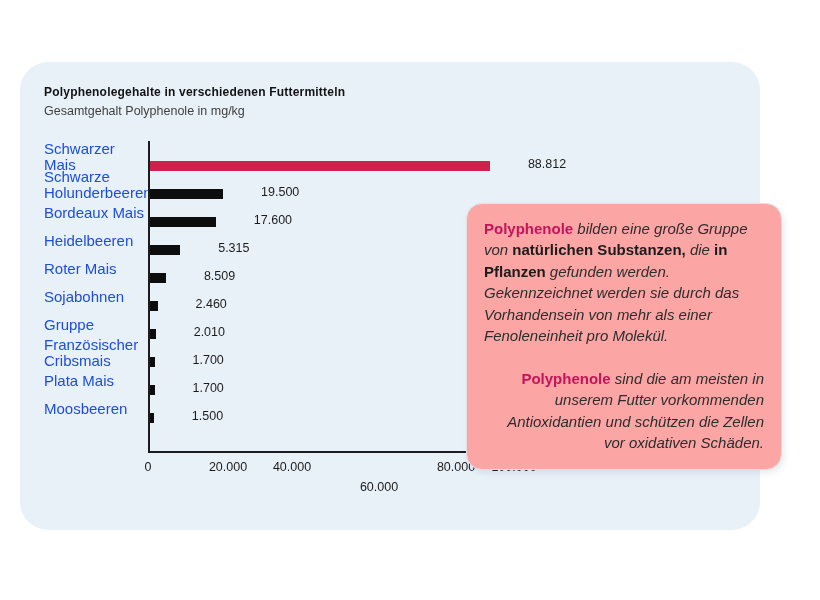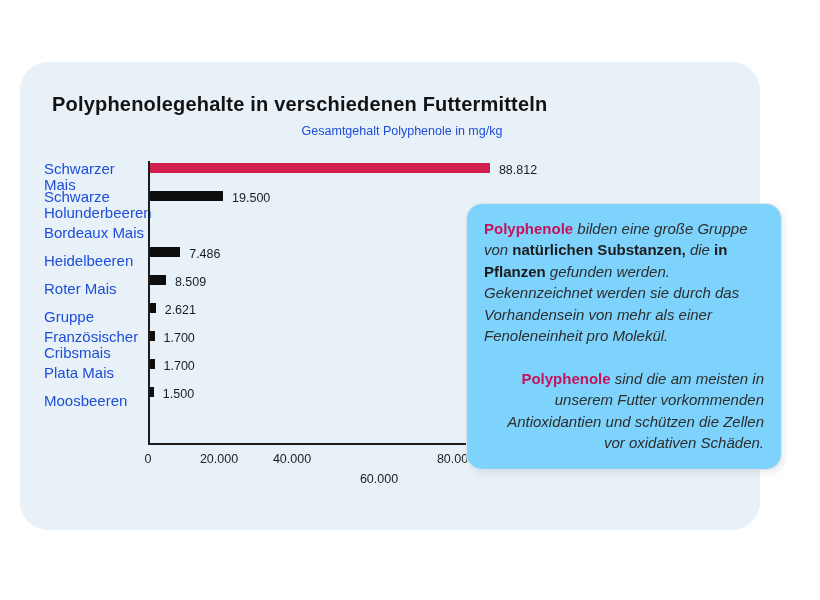--- a/index.html
+++ b/index.html
@@ -13,42 +13,42 @@
 
   
   .card {
     position: absolute;
     left: 20px; top: 62px;
     width: 740px; height: 468px;
     border-radius: 28px;
   }
   .card-inner { padding: 23px 0 0 24px; }
   .title {
-    font-size: 20px; font-weight: bold; color: #131313;
-    margin: 8px; letter-spacing: 0.2px;
+    font-size: 12px; font-weight: bold; color: #131313;
+    margin: 0; letter-spacing: 0.2px;
   }
-  .subtitle { font-size: 12.5px; color: #1d4ed8; margin-top: 5px; text-align: center; }
+  .subtitle { font-size: 12.5px; color: #404040; margin-top: 5px; }
 
   
   .chart { position: relative; margin-top: 25px; width: 560px; }
   .axes {
     position: absolute; left: 104px; top: -2px; bottom: 22px;
     width: 415px;
     border-left: 2px solid #1c1c1c;
     border-bottom: 2px solid #1c1c1c;
     pointer-events: none;
   }
   .rows { padding-bottom: 30px; }
   .row { display: flex; align-items: center; height: 28px; }
   .row-label {
     width: 104px; flex: none;
     font-size: 15px; line-height: 1.05; color: #1d4ed8;
     white-space: pre-line;
   }
-  .bar-area { display: flex; align-items: flex-start; height: 100%; flex: 1; min-width: 0; }
+  .bar-area { display: flex; align-items: flex-end; height: 100%; flex: 1; min-width: 0; gap: 29px; }
   .bar { height: 10px; flex: none; }
   .value { margin-left: 9px; font-size: 12.5px; color: #1c1c1c; white-space: nowrap; }
   .ticks { position: relative; height: 22px; margin-left: 104px; width: 415px; }
   .tick {
     position: absolute; top: 7px; transform: translateX(-50%);
     font-size: 12.5px; color: #1c1c1c; white-space: nowrap;
   }
 
   
   .infobox {
@@ -89,40 +89,51 @@
           <div class="row">
             <div class="row-label">Schwarze
 Holunderbeeren</div>
             <div class="bar-area">
               <div class="bar" style="width: 75.1px; background: rgb(13, 13, 13);"></div>
               <span class="value">19.500</span>
             </div>
           </div>
           <div class="row">
             <div class="row-label">Bordeaux Mais</div>
+            <div class="bar-area">
+              <div class="bar" style="width: 67.8px; background: rgb(13, 13, 13);"></div>
+              <span class="value">17.600</span>
+            </div>
           </div>
           <div class="row">
             <div class="row-label">Heidelbeeren</div>
             <div class="bar-area">
               <div class="bar" style="width: 32.2px; background: rgb(13, 13, 13);"></div>
-              <span class="value">7.486</span>
+              <span class="value">5.315</span>
             </div>
           </div>
           <div class="row">
             <div class="row-label">Roter Mais</div>
             <div class="bar-area">
               <div class="bar" style="width: 17.9px; background: rgb(13, 13, 13);"></div>
               <span class="value">8.509</span>
             </div>
           </div>
           <div class="row">
+            <div class="row-label">Sojabohnen</div>
+            <div class="bar-area">
+              <div class="bar" style="width: 9.5px; background: rgb(13, 13, 13);"></div>
+              <span class="value">2.460</span>
+            </div>
+          </div>
+          <div class="row">
             <div class="row-label">Gruppe</div>
             <div class="bar-area">
               <div class="bar" style="width: 7.7px; background: rgb(13, 13, 13);"></div>
-              <span class="value">2.621</span>
+              <span class="value">2.010</span>
             </div>
           </div>
           <div class="row">
             <div class="row-label">Französischer
 Cribsmais</div>
             <div class="bar-area">
               <div class="bar" style="width: 6.5px; background: rgb(13, 13, 13);"></div>
               <span class="value">1.700</span>
             </div>
           </div>
@@ -136,26 +147,26 @@
           <div class="row">
             <div class="row-label">Moosbeeren</div>
             <div class="bar-area">
               <div class="bar" style="width: 5.8px; background: rgb(13, 13, 13);"></div>
               <span class="value">1.500</span>
             </div>
           </div>
         </div>
       <div class="ticks" id="ticks">
           <span class="tick" style="left: 0px;">0</span>
-          <span class="tick" style="left: 71px;">20.000</span>
+          <span class="tick" style="left: 80px;">20.000</span>
           <span class="tick" style="left: 144px;">40.000</span>
           <span class="tick" style="left: 231px; margin-top: 20px;">60.000</span>
           <span class="tick" style="left: 308px;">80.000</span>
           <span class="tick" style="left: 366px;">100.000</span>
         </div>
     </div>
   </div>
 </div>
 
-<div class="infobox" id="infobox" style="background: #7dd3fc;">
+<div class="infobox" id="infobox" style="background: #fca5a5;">
     <p><span class="seg-brand" style="color: rgb(196, 20, 92);">Polyphenole</span><span> bilden eine große Gruppe von </span><span class="seg-bold">natürlichen Substanzen,</span><span> die </span><span class="seg-bold">in Pflanzen</span><span> gefunden werden. Gekennzeichnet werden sie durch das Vorhandensein von mehr als einer Fenoleneinheit pro Molekül.</span></p>
     <p><span class="seg-brand" style="color: rgb(196, 20, 92);">Polyphenole</span><span> sind die am meisten in unserem Futter vorkommenden Antioxidantien und schützen die Zellen vor oxidativen Schäden.</span></p>
   </div>
 
 </body></html>

